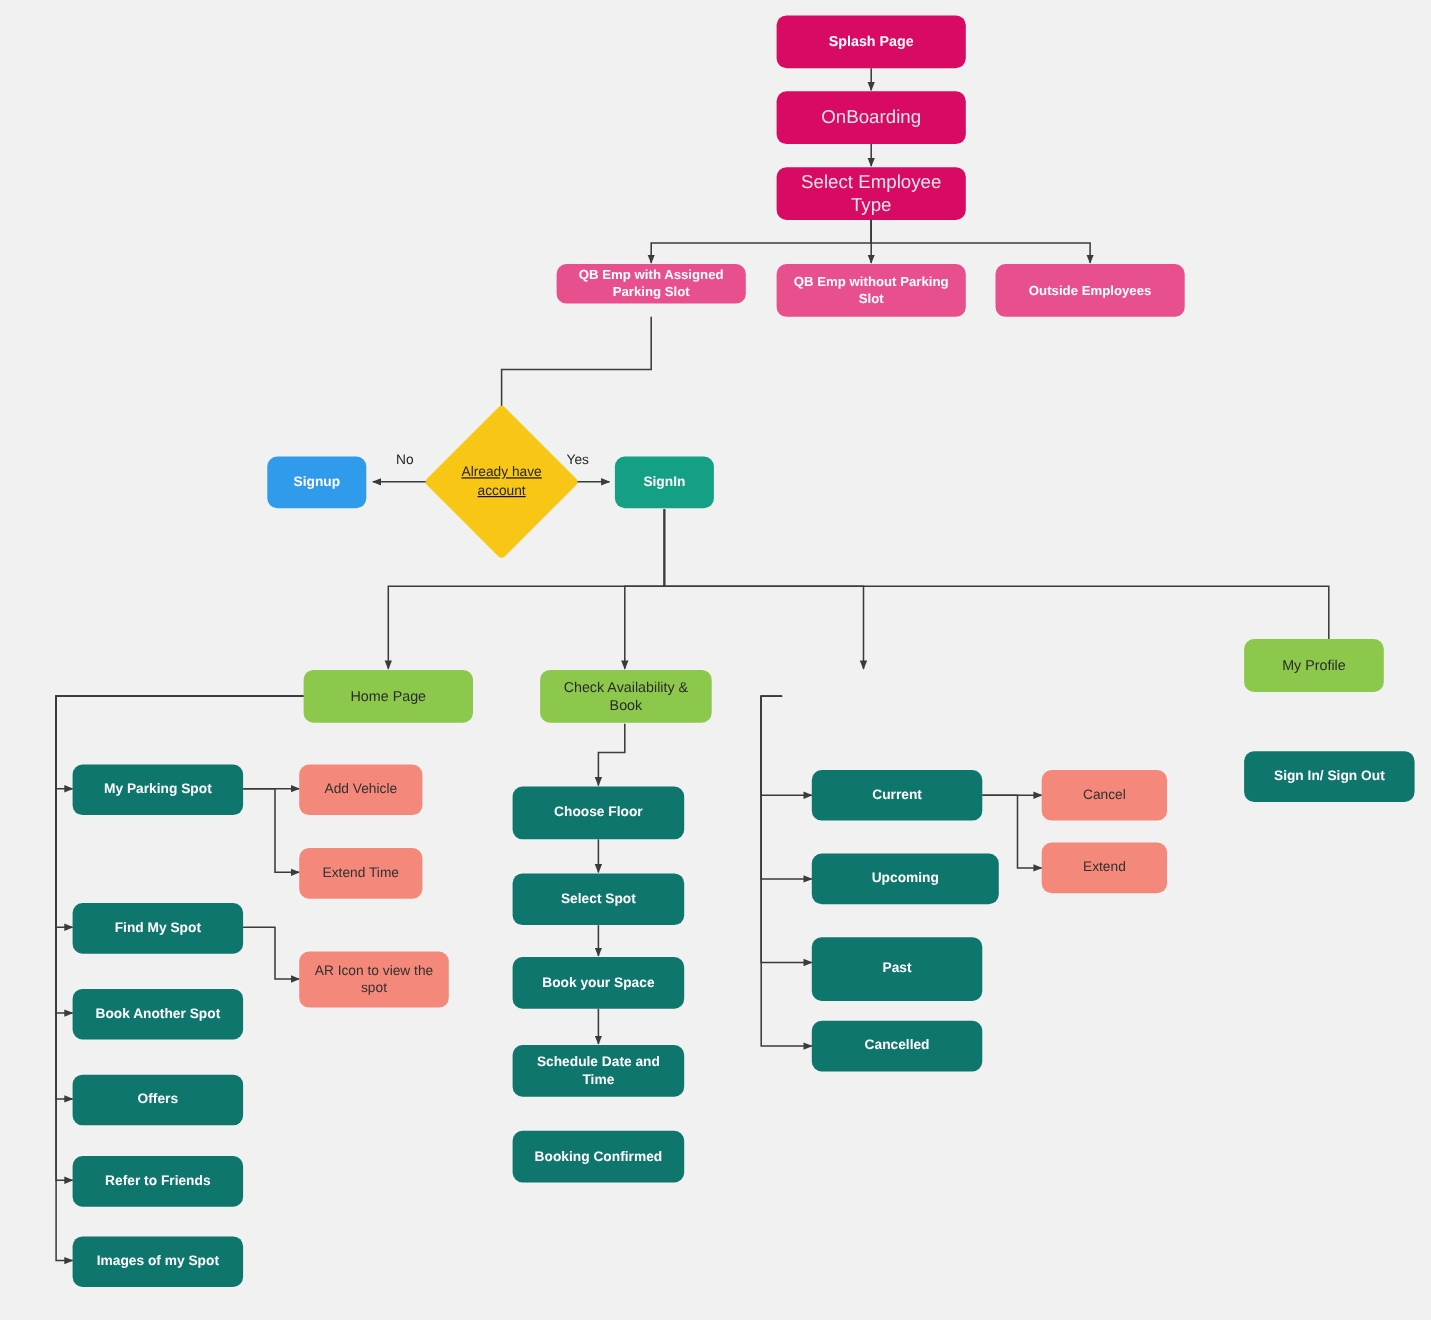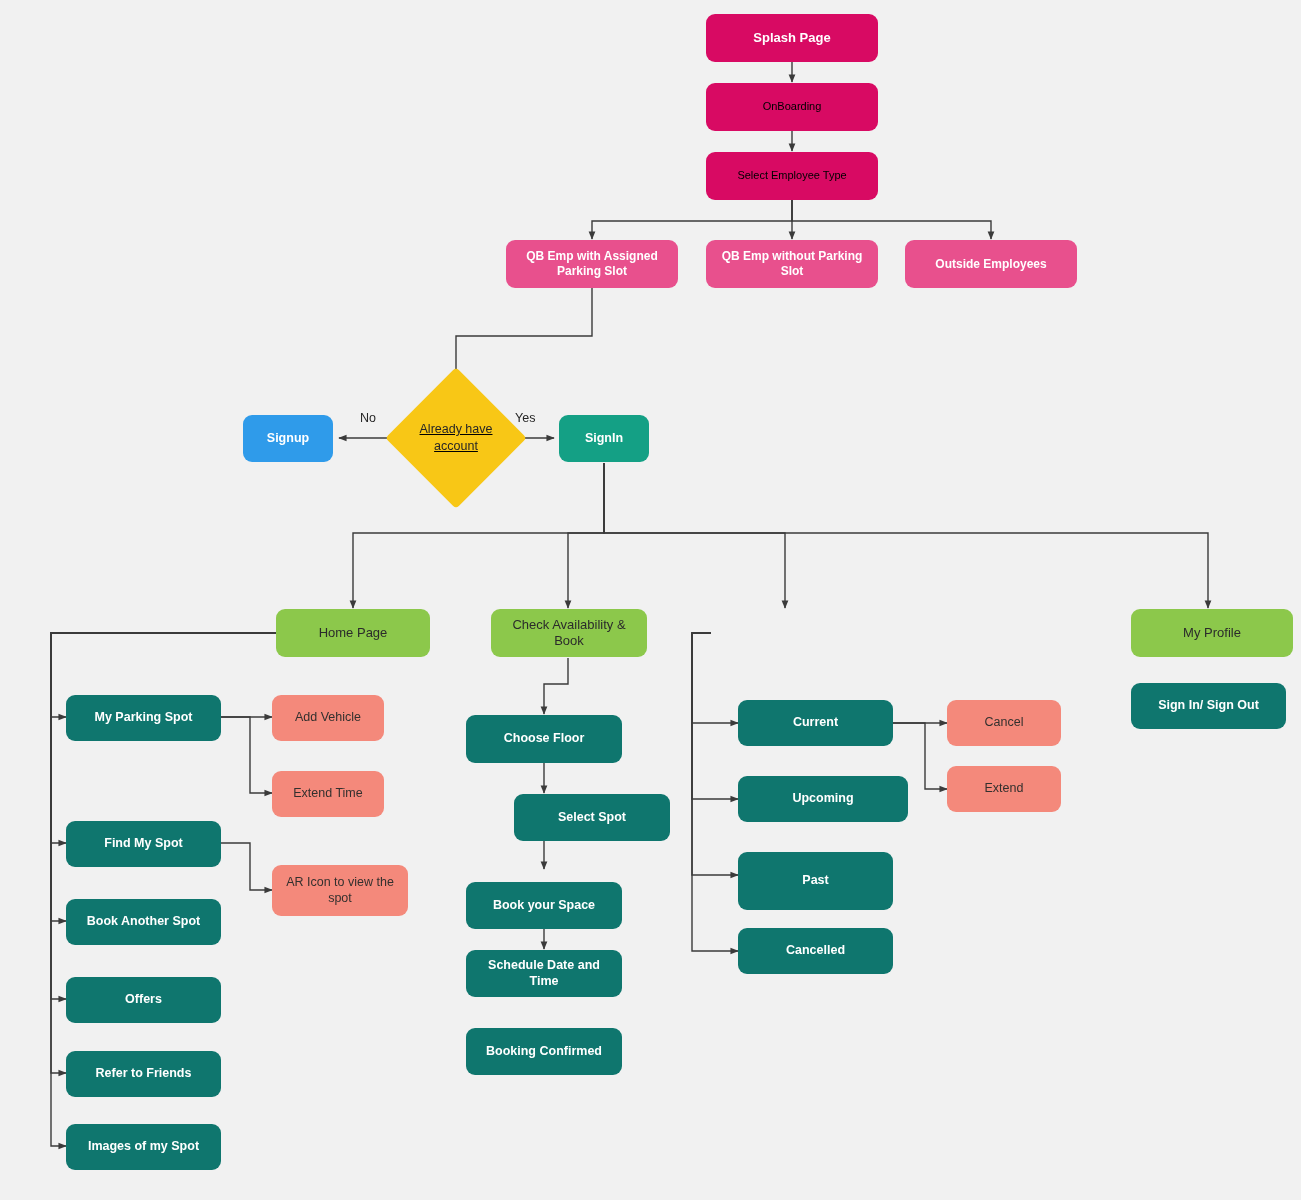--- a/index.html
+++ b/index.html
@@ -38,21 +38,21 @@
     text-align: center;
     line-height: 1.25;
     padding: 18px 8px;
   }
   .node span {
     display: block;
     width: 100%;
   }
   
   .n-pink     { background: #d80a63; color: #ffffff; font-weight: bold; font-size: 13px; }
-  .n-pink2    { background: #d80a63; color: #000000; font-size: 11px; }
+  .n-pink2    { background: #d80a63; color: #e5e5e5; font-size: 17px; }
   .n-pinklite { background: #e8508d; color: #ffffff; font-size: 12px; font-weight: bold; }
   .n-blue     { background: #2f9bea; color: #ffffff; font-size: 12.5px; font-weight: bold; }
   .n-teal     { background: #14a085; color: #ffffff; font-size: 12.5px; font-weight: bold; }
   .n-green    { background: #8cc84b; color: #2b2b2b; font-size: 13px; }
   .n-orange   { background: #0f766e; color: #ffffff; font-size: 12.5px; font-weight: bold; }
   .n-salmon   { background: #f4897b; color: #33302e; font-size: 12.5px; }
 
   .diamond {
     position: absolute;
     display: flex;
@@ -150,21 +150,21 @@
   </div>
 
   <div class="node n-pink2" style="left:706px; top:83px; width:172px; height:48px;">
     <span>OnBoarding</span>
   </div>
 
   <div class="node n-pink2" style="left:706px; top:152px; width:172px; height:48px;">
     <span>Select Employee Type</span>
   </div>
 
-  <div class="node n-pinklite" style="left:506px; top:240px; width:172px; height:48px;text-align:center;">
+  <div class="node n-pinklite" style="left:506px; top:240px; width:172px; height:36px;text-align:center;">
     <span>QB Emp with Assigned Parking Slot</span>
   </div>
 
   <div class="node n-pinklite" style="left:706px; top:240px; width:172px; height:48px;">
     <span>QB Emp without Parking Slot</span>
   </div>
 
   <div class="node n-pinklite" style="left:905px; top:240px; width:172px; height:48px;">
     <span>Outside Employees</span>
   </div>
@@ -187,21 +187,21 @@
 
   <div class="node n-green" style="left:276px; top:609px; width:154px; height:48px;">
     <span>Home Page</span>
   </div>
 
   <div class="node n-green" style="left:491px; top:609px; width:156px; height:48px;">
     <span>Check Availability &amp; Book</span>
   </div>
 
 
-  <div class="node n-green" style="left:1131px; top:609px; width:162px; height:48px;">
+  <div class="node n-green" style="left:1131px; top:581px; width:127px; height:48px;">
     <span>My Profile</span>
   </div>
 
   <div class="node n-orange" style="left:66px; top:695px; width:155px; height:46px;">
     <span>My Parking Spot</span>
   </div>
 
   <div class="node n-salmon" style="left:272px; top:695px; width:112px; height:46px;">
     <span>Add Vehicle</span>
   </div>
@@ -231,25 +231,25 @@
   </div>
 
   <div class="node n-orange" style="left:66px; top:1124px; width:155px; height:46px;">
     <span>Images of my Spot</span>
   </div>
 
   <div class="node n-orange" style="left:466px; top:715px; width:156px; height:48px;">
     <span>Choose Floor</span>
   </div>
 
-  <div class="node n-orange" style="left:466px; top:794px; width:156px; height:47px;margin-left:48px;">
+  <div class="node n-orange" style="left:466px; top:794px; width:156px; height:47px;">
     <span>Select Spot</span>
   </div>
 
-  <div class="node n-orange" style="left:466px; top:870px; width:156px; height:47px;margin-top:12px;">
+  <div class="node n-orange" style="left:466px; top:870px; width:156px; height:47px;">
     <span>Book your Space</span>
   </div>
 
   <div class="node n-orange" style="left:466px; top:950px; width:156px; height:47px;">
     <span>Schedule Date and Time</span>
   </div>
 
   <div class="node n-orange" style="left:738px; top:700px; width:155px; height:46px;">
     <span>Current</span>
   </div>

